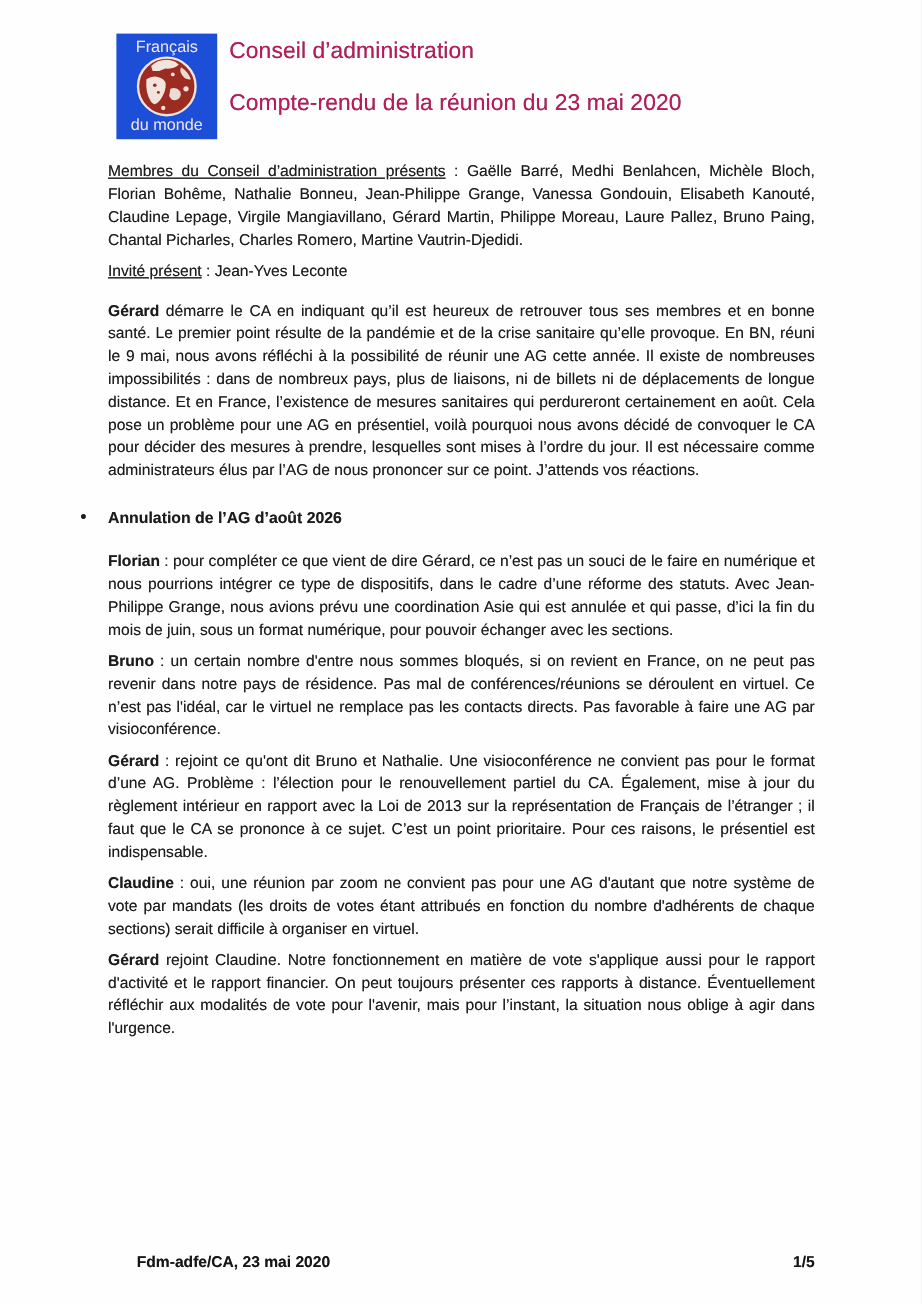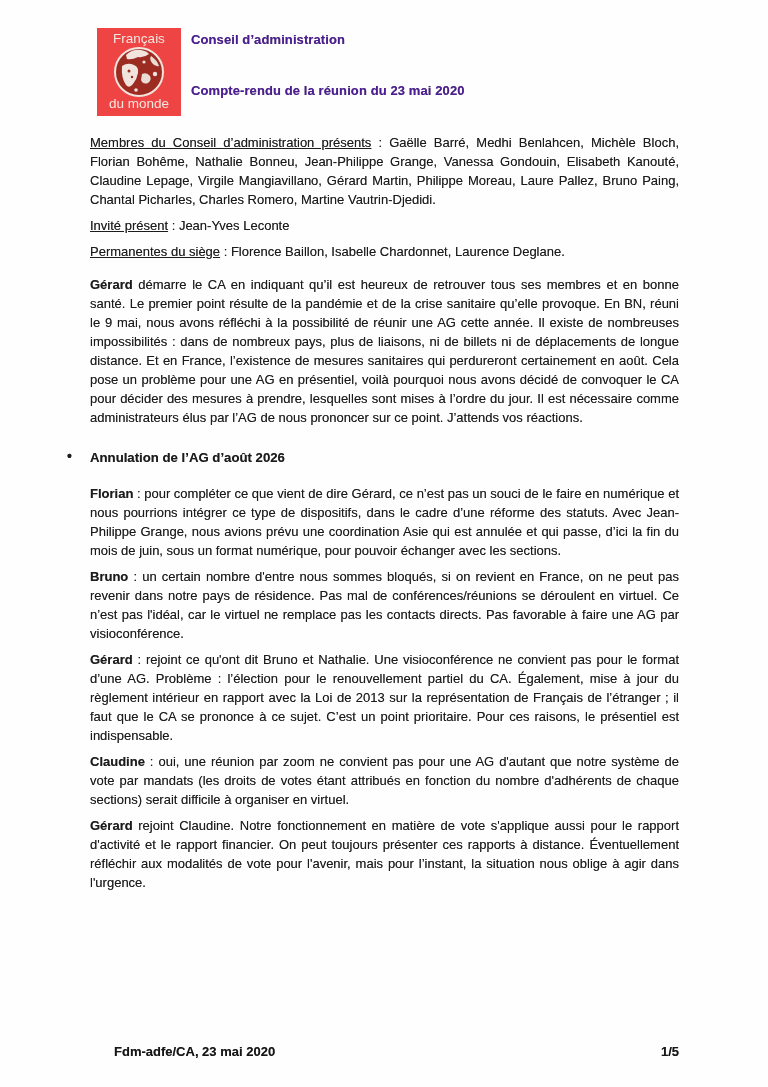--- a/index.html
+++ b/index.html
@@ -13,34 +13,34 @@
     overflow:hidden;
     box-sizing:border-box;
     text-shadow:0 0 .4px rgba(20,20,20,.55);
   }
   .doc-header{
     display:flex;align-items:flex-start;
     padding:28px 89px 0 97px;
   }
   .logo{
     width:84px;height:88px;flex:0 0 84px;
-    background:#ef4444;
+    background:#1d4ed8;
     color:#f2e7e0;
     display:flex;flex-direction:column;align-items:center;justify-content:space-between;
     padding:4px 0 5px;box-sizing:border-box;
     font-size:13.5px;line-height:14px;
     text-shadow:none;
   }
   .logo .globe{margin:-6px 0;display:block;height:56px;}
   .titles{margin-left:10px;padding-top:4px;}
   .titles h1,.titles h2{
-    font-size:13px;font-weight:700;color:#4c1d95;
+    font-size:19px;font-weight:400;color:#be185d;
     margin:0;letter-spacing:.1px;
   }
-  .titles h2{margin-top:36px;}
+  .titles h2{margin-top:22px;}
   .content{
     margin:17px 89px 0 90px;
     font-size:13px;line-height:19px;
     text-align:justify;
   }
   .content p{margin:0 0 7px;}
   .label{font-weight:400;text-decoration:underline;}
   .speaker{font-weight:700;margin-top:37px;}
   .intro-par{margin-top:14px !important;}
   .section-heading{
@@ -88,21 +88,20 @@
     </div>
   </header>
 
   <main class="content">
 
     <p><span class="label">Membres du Conseil d’administration présents</span><span> : Gaëlle Barré, Medhi Benlahcen, Michèle Bloch, Florian Bohême, Nathalie Bonneu, Jean-Philippe Grange, Vanessa Gondouin, Elisabeth Kanouté, Claudine Lepage, Virgile Mangiavillano, Gérard Martin, Philippe Moreau, Laure Pallez, Bruno Paing, Chantal Picharles, Charles Romero, Martine Vautrin-Djedidi.</span></p>
 
 
     <p><span class="label">Invité présent</span><span> : Jean-Yves Leconte</span></p>
 
-    <p><span class="label">Permanentes du siège</span><span> : Florence Baillon, Isabelle Chardonnet, Laurence Deglane.</span></p>
 
     <p class="intro-par"><span class="speaker">Gérard</span><span> démarre le CA en indiquant qu’il est heureux de retrouver tous ses membres et en bonne santé. Le premier point résulte de la pandémie et de la crise sanitaire qu’elle provoque. En BN, réuni le 9 mai, nous avons réfléchi à la possibilité de réunir une AG cette année. Il existe de nombreuses impossibilités : dans de nombreux pays, plus de liaisons, ni de billets ni de déplacements de longue distance. Et en France, l’existence de mesures sanitaires qui perdureront certainement en août. Cela pose un problème pour une AG en présentiel, voilà pourquoi nous avons décidé de convoquer le CA pour décider des mesures à prendre, lesquelles sont mises à l’ordre du jour.  Il est nécessaire comme administrateurs élus par l’AG de nous prononcer sur ce point. J’attends vos réactions.</span></p>
 
     <div class="section-heading">
       <span class="bullet">•</span>
       <span>Annulation de l’AG d’août 2026</span>
     </div>
 
 
 

